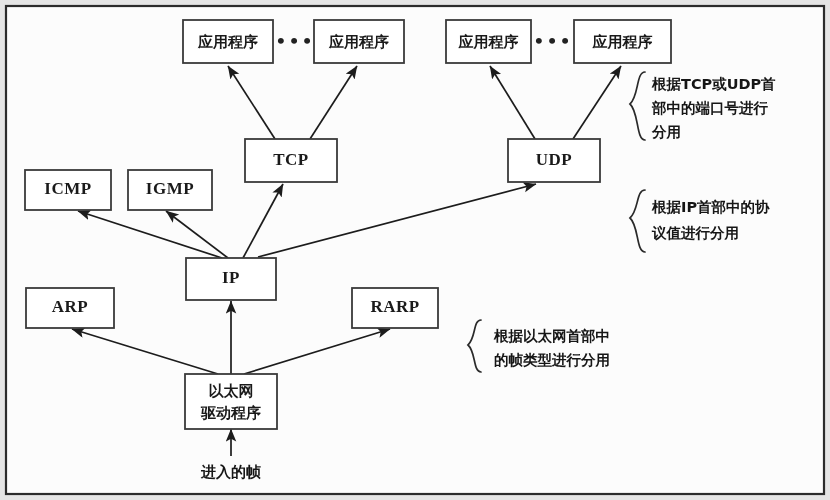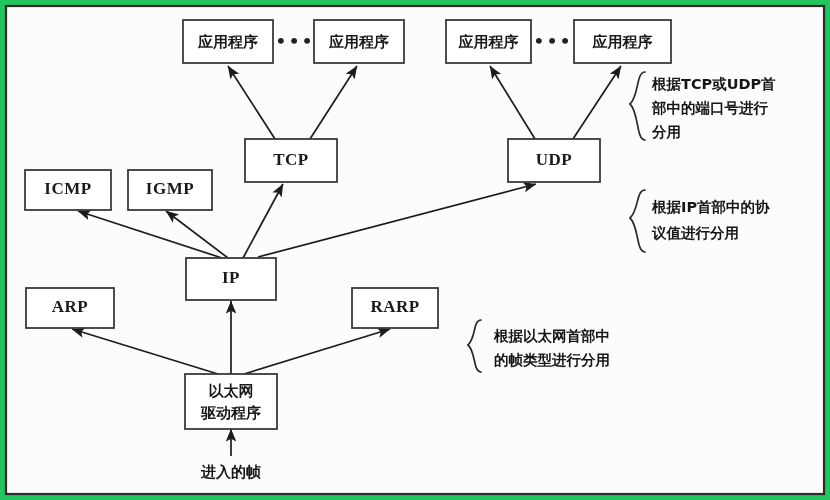--- a/index.html
+++ b/index.html
@@ -4,21 +4,21 @@
 <style>
   html, body {
     margin: 0;
     padding: 0;
     background: #ffffff;
   }
   #canvas {
     position: relative;
     width: 830px;
     height: 500px;
-    background: #22c55e;
+    background: #e5e5e5;
     font-family: "Liberation Serif", "DejaVu Serif", serif;
     overflow: hidden;
   }
   #diagram-svg {
     position: absolute;
     left: 0;
     top: 0;
     width: 830px;
     height: 500px;
   }

